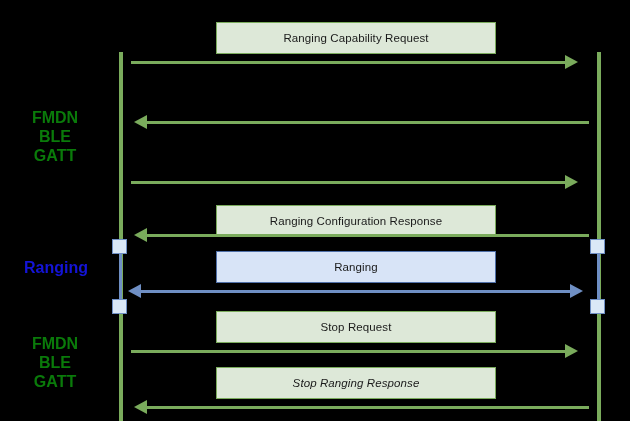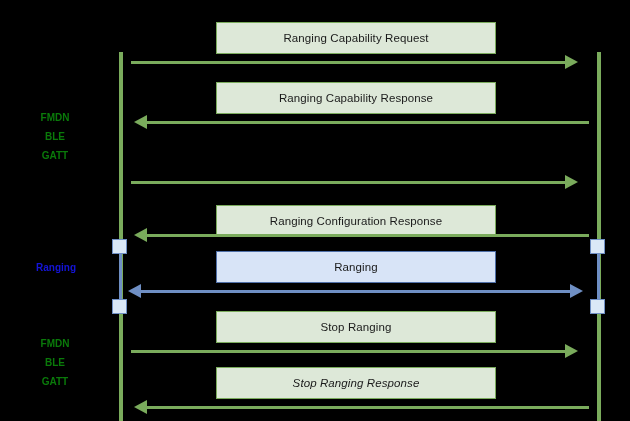--- a/index.html
+++ b/index.html
@@ -31,21 +31,21 @@
   .arrow .head{position:absolute;top:0;width:0;height:0;
                border-top:7px solid transparent;border-bottom:7px solid transparent;}
   .arrow.green .shaft{background:#7aab5c;}
   .arrow.green .head.right{border-left:13px solid #7aab5c;}
   .arrow.green .head.left{border-right:13px solid #7aab5c;}
   .arrow.blue .shaft{background:#6f8fc4;}
   .arrow.blue .head.right{border-left:13px solid #6f8fc4;}
   .arrow.blue .head.left{border-right:13px solid #6f8fc4;}
 
   
-  .sidelabel{position:absolute;text-align:center;font-size:10px;
+  .sidelabel{position:absolute;text-align:center;font-size:16px;
              font-weight:bold;line-height:19px;}
   .sidelabel.green{color:#0a7a0a;}
   .sidelabel.blue{color:#1414d8;}
   .sidelabel span{display:block;}
 </style>
 </head>
 <body>
 
 <div id="diagram">
 
@@ -75,21 +75,20 @@
     <span>BLE</span>
     <span>GATT</span>
   </div>
 
   <div class="msgbox green" style="top:22px;">Ranging Capability Request</div>
   <div class="arrow green" style="left:131px;top:55px;width:447px;">
     <div class="shaft" style="left:0;right:13px;"></div>
     <div class="head right" style="right:0;"></div>
   </div>
 
-  <div class="msgbox green" style="top:82px;">Ranging Capability Response</div>
   <div class="arrow green" style="left:134px;top:115px;width:455px;">
     <div class="shaft" style="left:13px;right:0;"></div>
     <div class="head left" style="left:0;"></div>
   </div>
 
   <div class="arrow green" style="left:131px;top:175px;width:447px;">
     <div class="shaft" style="left:0;right:13px;"></div>
     <div class="head right" style="right:0;"></div>
   </div>
 
@@ -99,21 +98,21 @@
     <div class="head left" style="left:0;"></div>
   </div>
 
   <div class="msgbox blue" style="top:251px;">Ranging</div>
   <div class="arrow blue" style="left:128px;top:284px;width:455px;">
     <div class="shaft" style="left:13px;right:13px;"></div>
     <div class="head left" style="left:0;"></div>
     <div class="head right" style="right:0;"></div>
   </div>
 
-  <div class="msgbox green" style="top:311px;">Stop Ranging</div>
+  <div class="msgbox green" style="top:311px;">Stop Request</div>
   <div class="arrow green" style="left:131px;top:344px;width:447px;">
     <div class="shaft" style="left:0;right:13px;"></div>
     <div class="head right" style="right:0;"></div>
   </div>
 
   <div class="msgbox green" style="top:367px;font-style:italic;">Stop Ranging Response</div>
   <div class="arrow green" style="left:134px;top:400px;width:455px;">
     <div class="shaft" style="left:13px;right:0;"></div>
     <div class="head left" style="left:0;"></div>
   </div>

